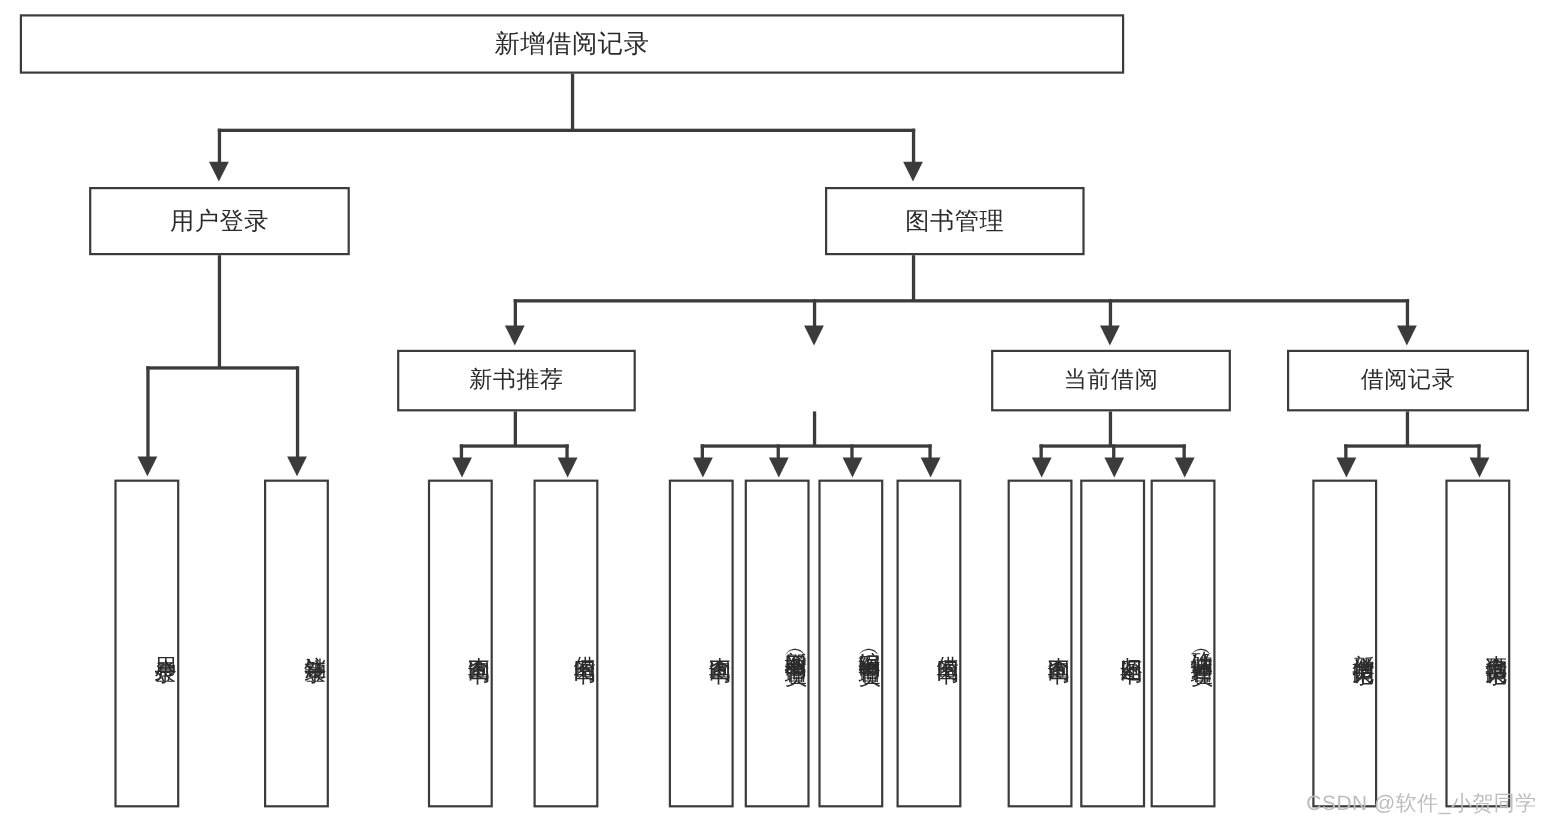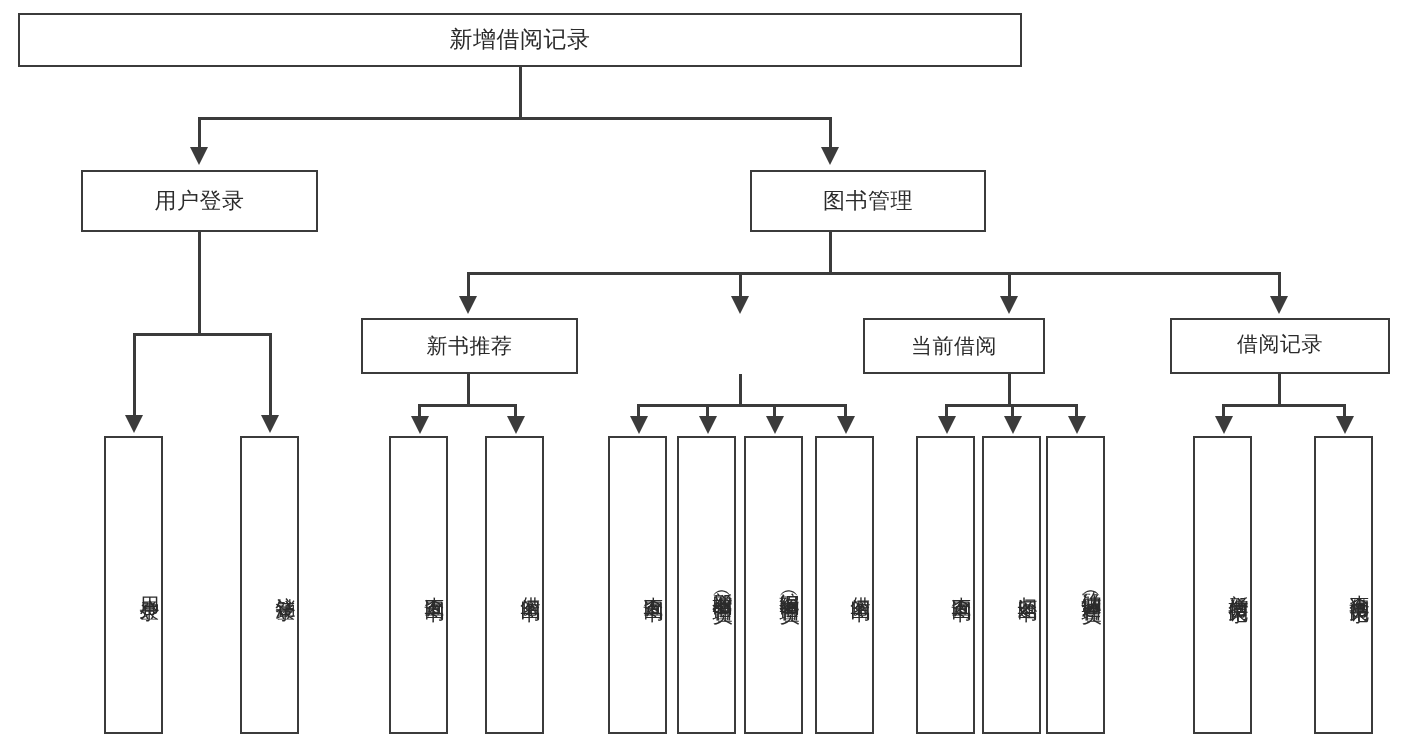--- a/index.html
+++ b/index.html
@@ -119,22 +119,22 @@
   <div class="seg v" style="left:739px; top:272px; width:3px; height:26px;"></div>
   <div class="arrow" style="left:731px; top:296px;"></div>
 
   <div class="seg v" style="left:1008px; top:272px; width:3px; height:26px;"></div>
   <div class="arrow" style="left:1000px; top:296px;"></div>
 
   <div class="seg v" style="left:1278px; top:272px; width:3px; height:26px;"></div>
   <div class="arrow" style="left:1270px; top:296px;"></div>
 
   <div class="node level3" style="left:361px; top:318px; width:217px; height:56px;">新书推荐</div>
-  <div class="node level3" style="left:863px; top:318px; width:182px; height:56px;">当前借阅</div>
-  <div class="node level3" style="left:1170px; top:318px; width:220px; height:56px;font-family:Liberation Mono, monospace;">借阅记录</div>
+  <div class="node level3" style="left:901px; top:318px; width:218px; height:56px;">当前借阅</div>
+  <div class="node level3" style="left:1170px; top:318px; width:220px; height:56px;">借阅记录</div>
 
   <div class="seg v" style="left:467px; top:374px; width:3px; height:32px;"></div>
   <div class="seg h" style="left:418px; top:404px; width:99px; height:3px;"></div>
   <div class="seg v" style="left:418px; top:404px; width:3px; height:14px;"></div>
   <div class="arrow" style="left:411px; top:416px;"></div>
   <div class="seg v" style="left:514px; top:404px; width:3px; height:14px;"></div>
   <div class="arrow" style="left:507px; top:416px;"></div>
 
   <div class="seg v" style="left:739px; top:374px; width:3px; height:32px;"></div>
   <div class="seg h" style="left:637px; top:404px; width:210px; height:3px;"></div>
@@ -174,14 +174,15 @@
   <div class="node leaf top-align" style="left:744px; top:436px; width:59px; height:298px;">编辑图书（管理员）</div>
   <div class="node leaf" style="left:815px; top:436px; width:59px; height:298px;">借阅图书</div>
 
   <div class="node leaf" style="left:916px; top:436px; width:59px; height:298px;">查询图书</div>
   <div class="node leaf" style="left:982px; top:436px; width:59px; height:298px;">归还图书</div>
   <div class="node leaf top-align" style="left:1046px; top:436px; width:59px; height:298px;">确认归还（管理员）</div>
 
   <div class="node leaf" style="left:1193px; top:436px; width:59px; height:298px;">新增借阅记录</div>
   <div class="node leaf" style="left:1314px; top:436px; width:59px; height:298px;">查询借阅记录</div>
 
+  <div id="watermark">CSDN @软件_小贺同学</div>
 
 </div>
 
 </body></html>

